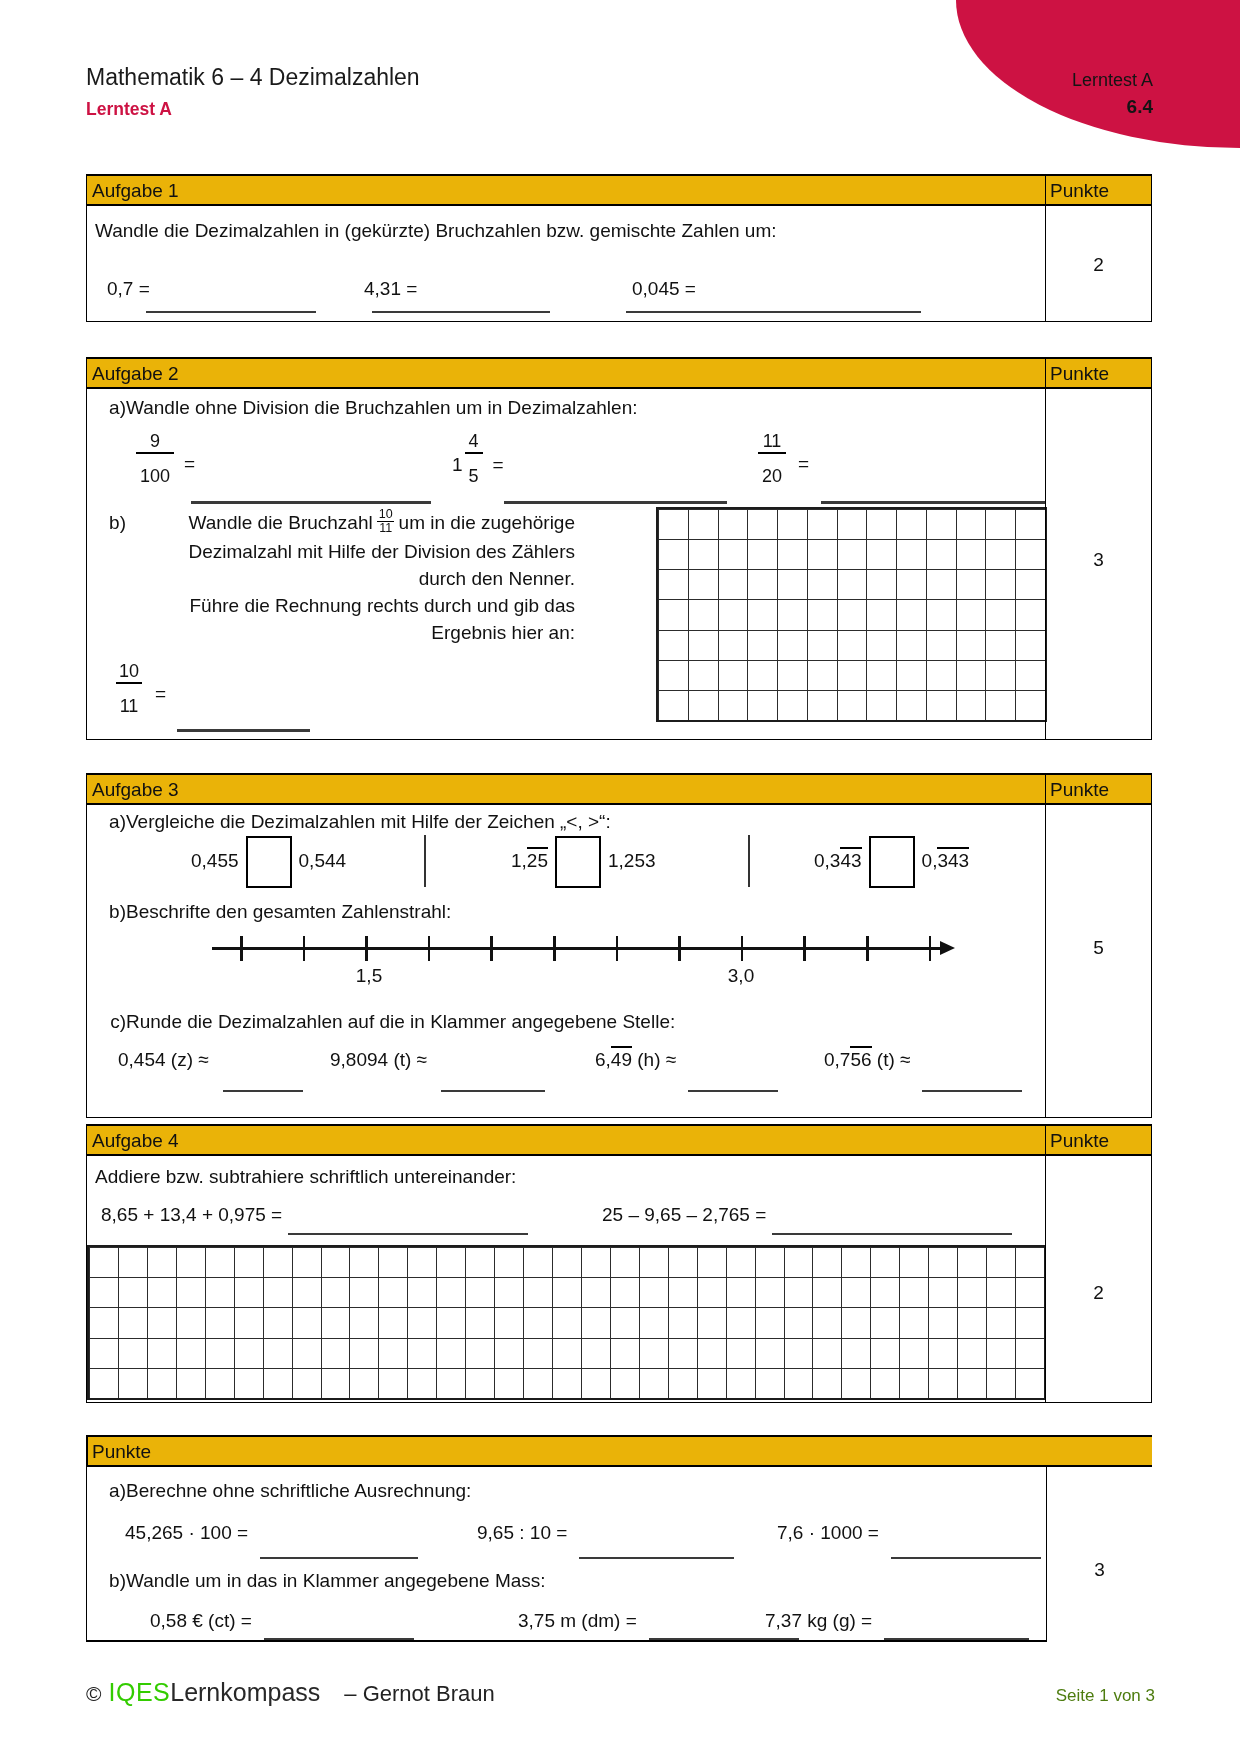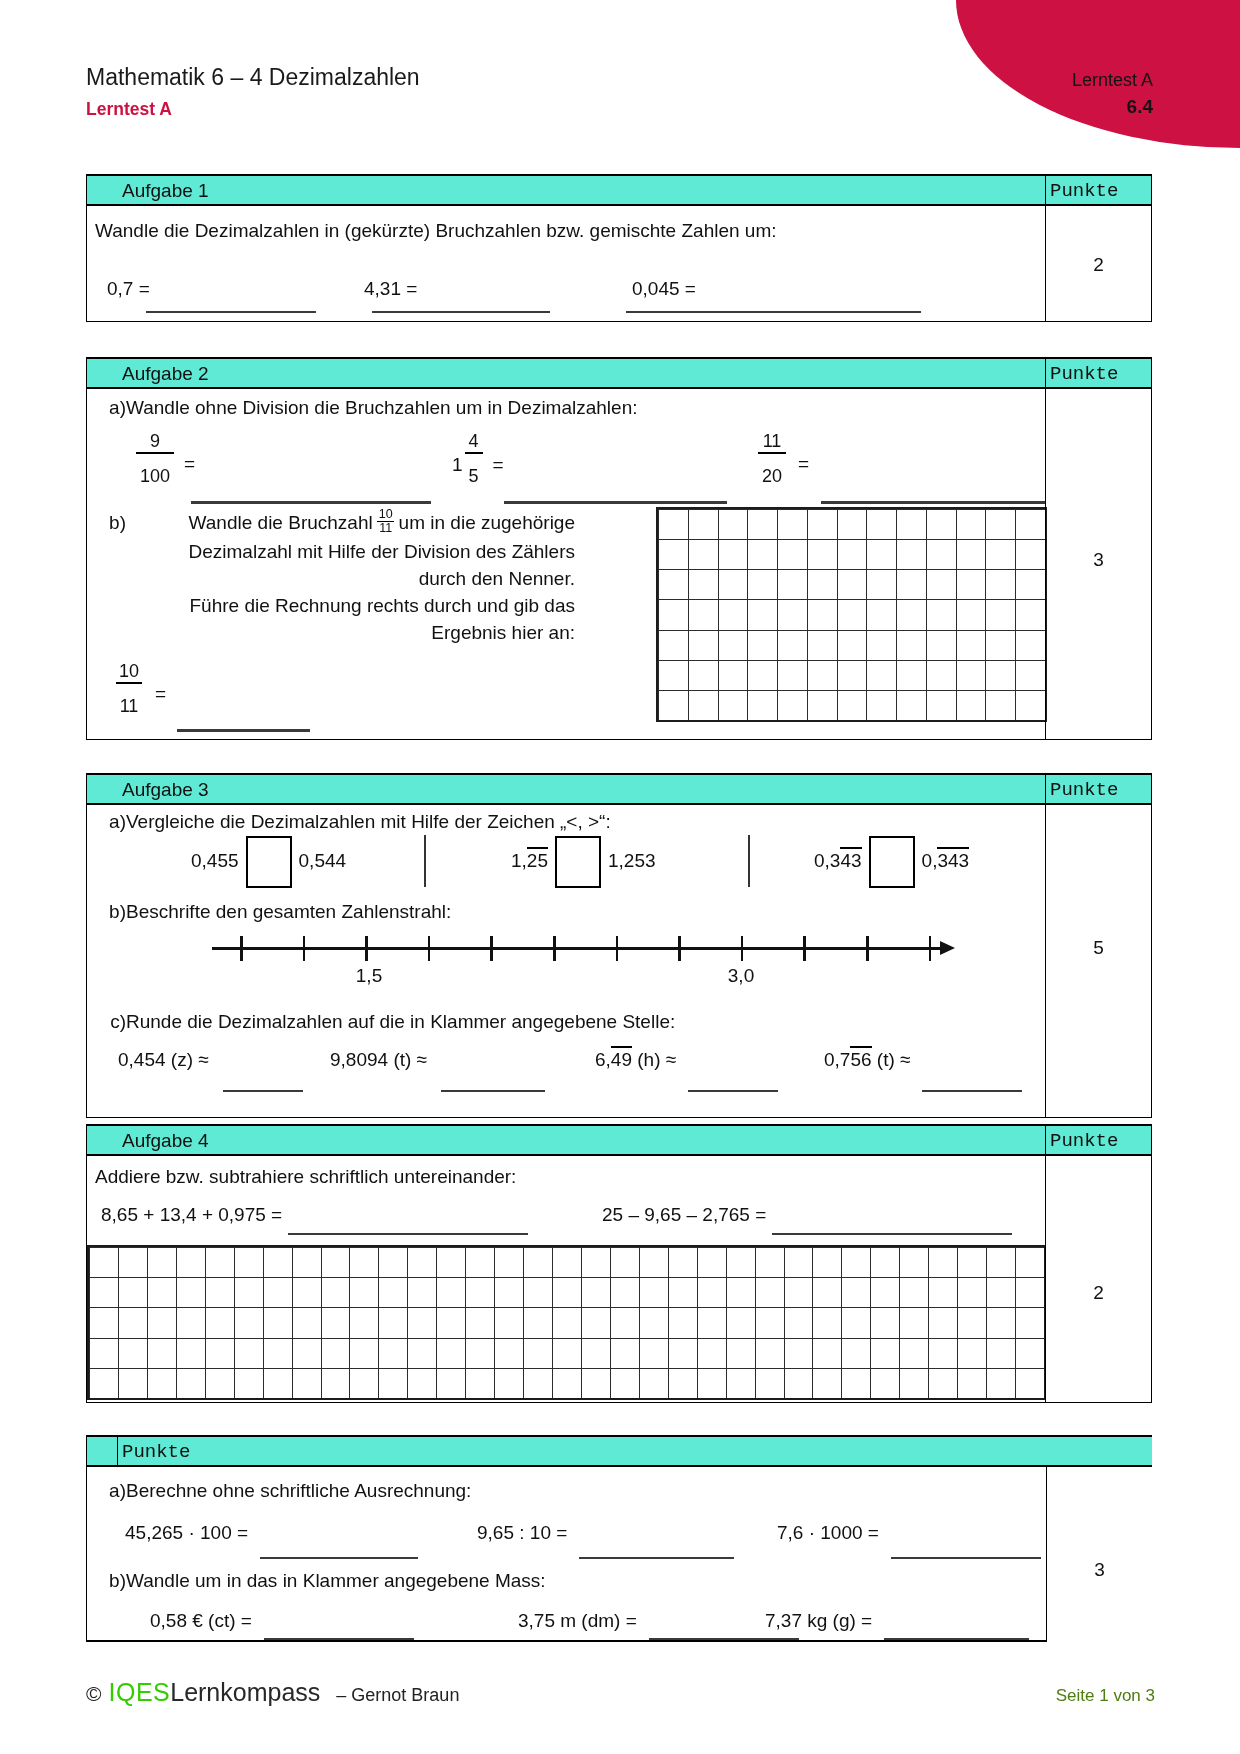--- a/index.html
+++ b/index.html
@@ -26,23 +26,23 @@
   .doc-header { position: absolute; left: 86px; top: 64px; }
   .doc-course { font-size: 23px; color: #1a1a1a; }
   .doc-sub { font-size: 17.5px; font-weight: bold; color: #cd1243; margin-top: 8px; }
 
   
   .task {
     position: absolute; left: 86px; width: 1066px;
     border: 1px solid #000; border-top-width: 2.5px;
     background: #fff;
   }
-  .t-head { display: flex; height: 30px; background: #5eead4; border-bottom: 2.5px solid #000; padding-left: 30px; }
+  .t-head { display: flex; height: 30px; background: #eab308; border-bottom: 2.5px solid #000; }
   .t-head .hl { flex: 1; font-size: 19px; padding: 4px 0 0 5px; }
-  .t-head .hr { width: 106px; border-left: 1.5px solid #000; font-size: 19px; padding: 4px 0 0 4px; font-family: Liberation Mono, monospace; }
+  .t-head .hr { width: 106px; border-left: 1.5px solid #000; font-size: 19px; padding: 4px 0 0 4px; }
   .t-body { display: flex; position: relative; }
   .t-body .bl { flex: 1; position: relative; }
   .t-body .br { width: 106px; border-left: 1.5px solid #000; position: relative; }
   .pts { position: absolute; left: 0; right: 0; text-align: center; font-size: 19px; }
   
   .task.t5 { border-bottom: none; border-right: none; }
   .task.t5 .bl { border-bottom: 2px solid #000; }
 
   .abs { position: absolute; white-space: nowrap; }
   .txt { font-size: 19px; text-align: right; }
@@ -82,21 +82,21 @@
   .grid-fill { width: 100%; height: 100%;
     background-image:
       repeating-linear-gradient(to right, #2c2c2c 0 1px, transparent 1px var(--cw)),
       repeating-linear-gradient(to bottom, #2c2c2c 0 1px, transparent 1px var(--ch)); }
 
   
   .footer { position: absolute; left: 86px; right: 85px; top: 1678px; display: flex; align-items: baseline; }
   .f-copy { font-size: 21px; margin-right: 7px; color: #222; }
   .f-green { font-size: 25px; color: #33cc00; letter-spacing: 0.5px; }
   .f-black { font-size: 25px; color: #282828; }
-  .f-author { font-size: 18px; color: #222; margin-left: 16px; }
+  .f-author { font-size: 22px; color: #222; margin-left: 24px; }
   .f-page { margin-left: auto; font-size: 17px; color: #4d7c0f; }
 </style>
 </head>
 <body>
 
 <div class="page">
 
   <div class="corner"></div>
   <div class="corner-text">
     <div class="corner-line1">Lerntest A</div>

